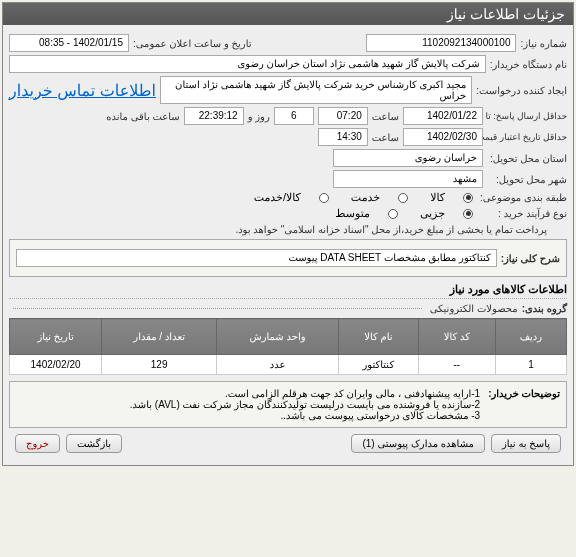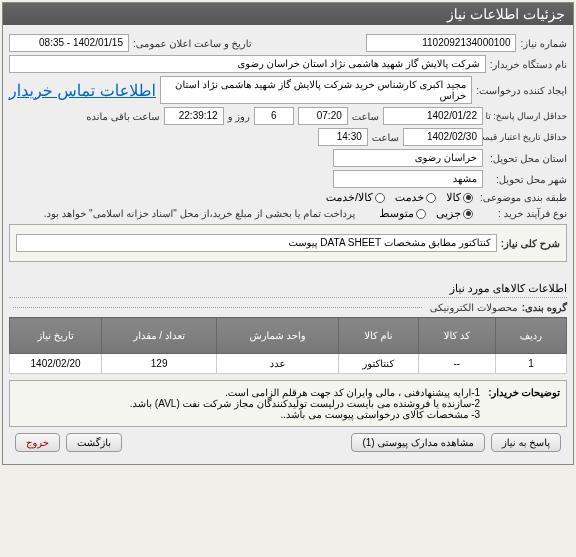--- a/index.html
+++ b/index.html
@@ -5,24 +5,24 @@
 * { box-sizing: border-box; margin: 0; padding: 0; }
 body { font-family: Tahoma, Arial, sans-serif; font-size: 11px; background: #f0f0e8; direction: rtl; width: 576px; }
 .panel { border: 1px solid #888; background: #eee; margin: 2px; }
 .panel-header { background: linear-gradient(#666, #555); color: #fff; padding: 3px 8px; font-size: 14px; }
 .panel-body { padding: 6px; background: #eee; }
 .row { display: flex; align-items: center; margin: 3px 0; gap: 4px; flex-wrap: wrap; }
 .lbl { color: #333; font-size: 10px; white-space: nowrap; }
 .val { background: #fff; border: 1px solid #aaa; padding: 2px 5px; font-size: 10px; min-height: 18px; display: inline-block; text-align: right; }
 .link { color: #0066cc; text-decoration: underline; cursor: pointer; font-size: 16px; }
 .radio-group { display: flex; gap: 10px; align-items: center; }
-.radio-item { display: flex; align-items: center; gap: 2px; }
+.radio-item { display: flex; align-items: center; gap: 18px; margin-left: 12px; }
 .radio-dot { width: 10px; height: 10px; border: 1px solid #555; border-radius: 50%; display: inline-flex; align-items: center; justify-content: center; background: #fff; }
 .radio-dot.sel::after { content: ""; width: 5px; height: 5px; background: #333; border-radius: 50%; }
-.section-title { font-weight: normal; font-size: 11px; margin: 20px 0 4px; padding-bottom: 2px; border-bottom: 1px dotted #aaa; }
+.section-title { font-weight: bold; font-size: 11px; margin: 6px 0 4px; padding-bottom: 2px; border-bottom: 1px dotted #aaa; }
 .dotted-line { border-bottom: 1px dotted #999; flex: 1; height: 1px; margin: 0 4px; }
 table.data { width: 100%; border-collapse: collapse; font-size: 10px; margin-top: 4px; }
 table.data th { background: linear-gradient(#888, #777); color: #fff; padding: 12px; border: 1px solid #666; font-weight: normal; }
 table.data td { background: #fff; padding: 4px; border: 1px solid #ccc; text-align: center; }
 .desc-box { border: 1px solid #aaa; padding: 6px; background: #f5f5f0; font-size: 10px; margin-top: 6px; display: flex; }
 .desc-lbl { font-weight: bold; margin-left: 8px; white-space: nowrap; }
 .desc-txt { flex: 1; }
 .button-bar { display: flex; gap: 6px; padding: 6px; justify-content: flex-start; }
 .btn { background: linear-gradient(#f8f8f8,#e0e0e0); border: 1px solid #999; border-radius: 4px; padding: 3px 10px; font-size: 10px; cursor: pointer; font-family: inherit; }
 .btn.red { color: #a00; }
@@ -50,21 +50,21 @@
     </div>
 
     <div class="row">
       <span class="lbl">ایجاد کننده درخواست:</span>
       <span class="val" style="flex:1">مجید اکبری کارشناس خرید شرکت پالایش گاز شهید هاشمی نژاد   استان خراس</span>
       <span class="link">اطلاعات تماس خریدار</span>
     </div>
 
     <div class="row">
       <span class="lbl two-line-lbl" style="width:80px">حداقل ارسال پاسخ: تا تاریخ:</span>
-      <span class="val" style="width:100px">1402/01/22</span>
+      <span class="val" style="width:80px">1402/01/22</span>
       <span class="lbl">ساعت</span>
       <span class="val" style="width:50px">07:20</span>
       <span class="val" style="width:40px;text-align:center">6</span>
       <span class="lbl">روز و</span>
       <span class="val" style="width:60px">22:39:12</span>
       <span class="lbl">ساعت باقی مانده</span>
     </div>
 
     <div class="row">
       <span class="lbl two-line-lbl" style="width:80px">حداقل تاریخ اعتبار قیمت: تا تاریخ:</span>

